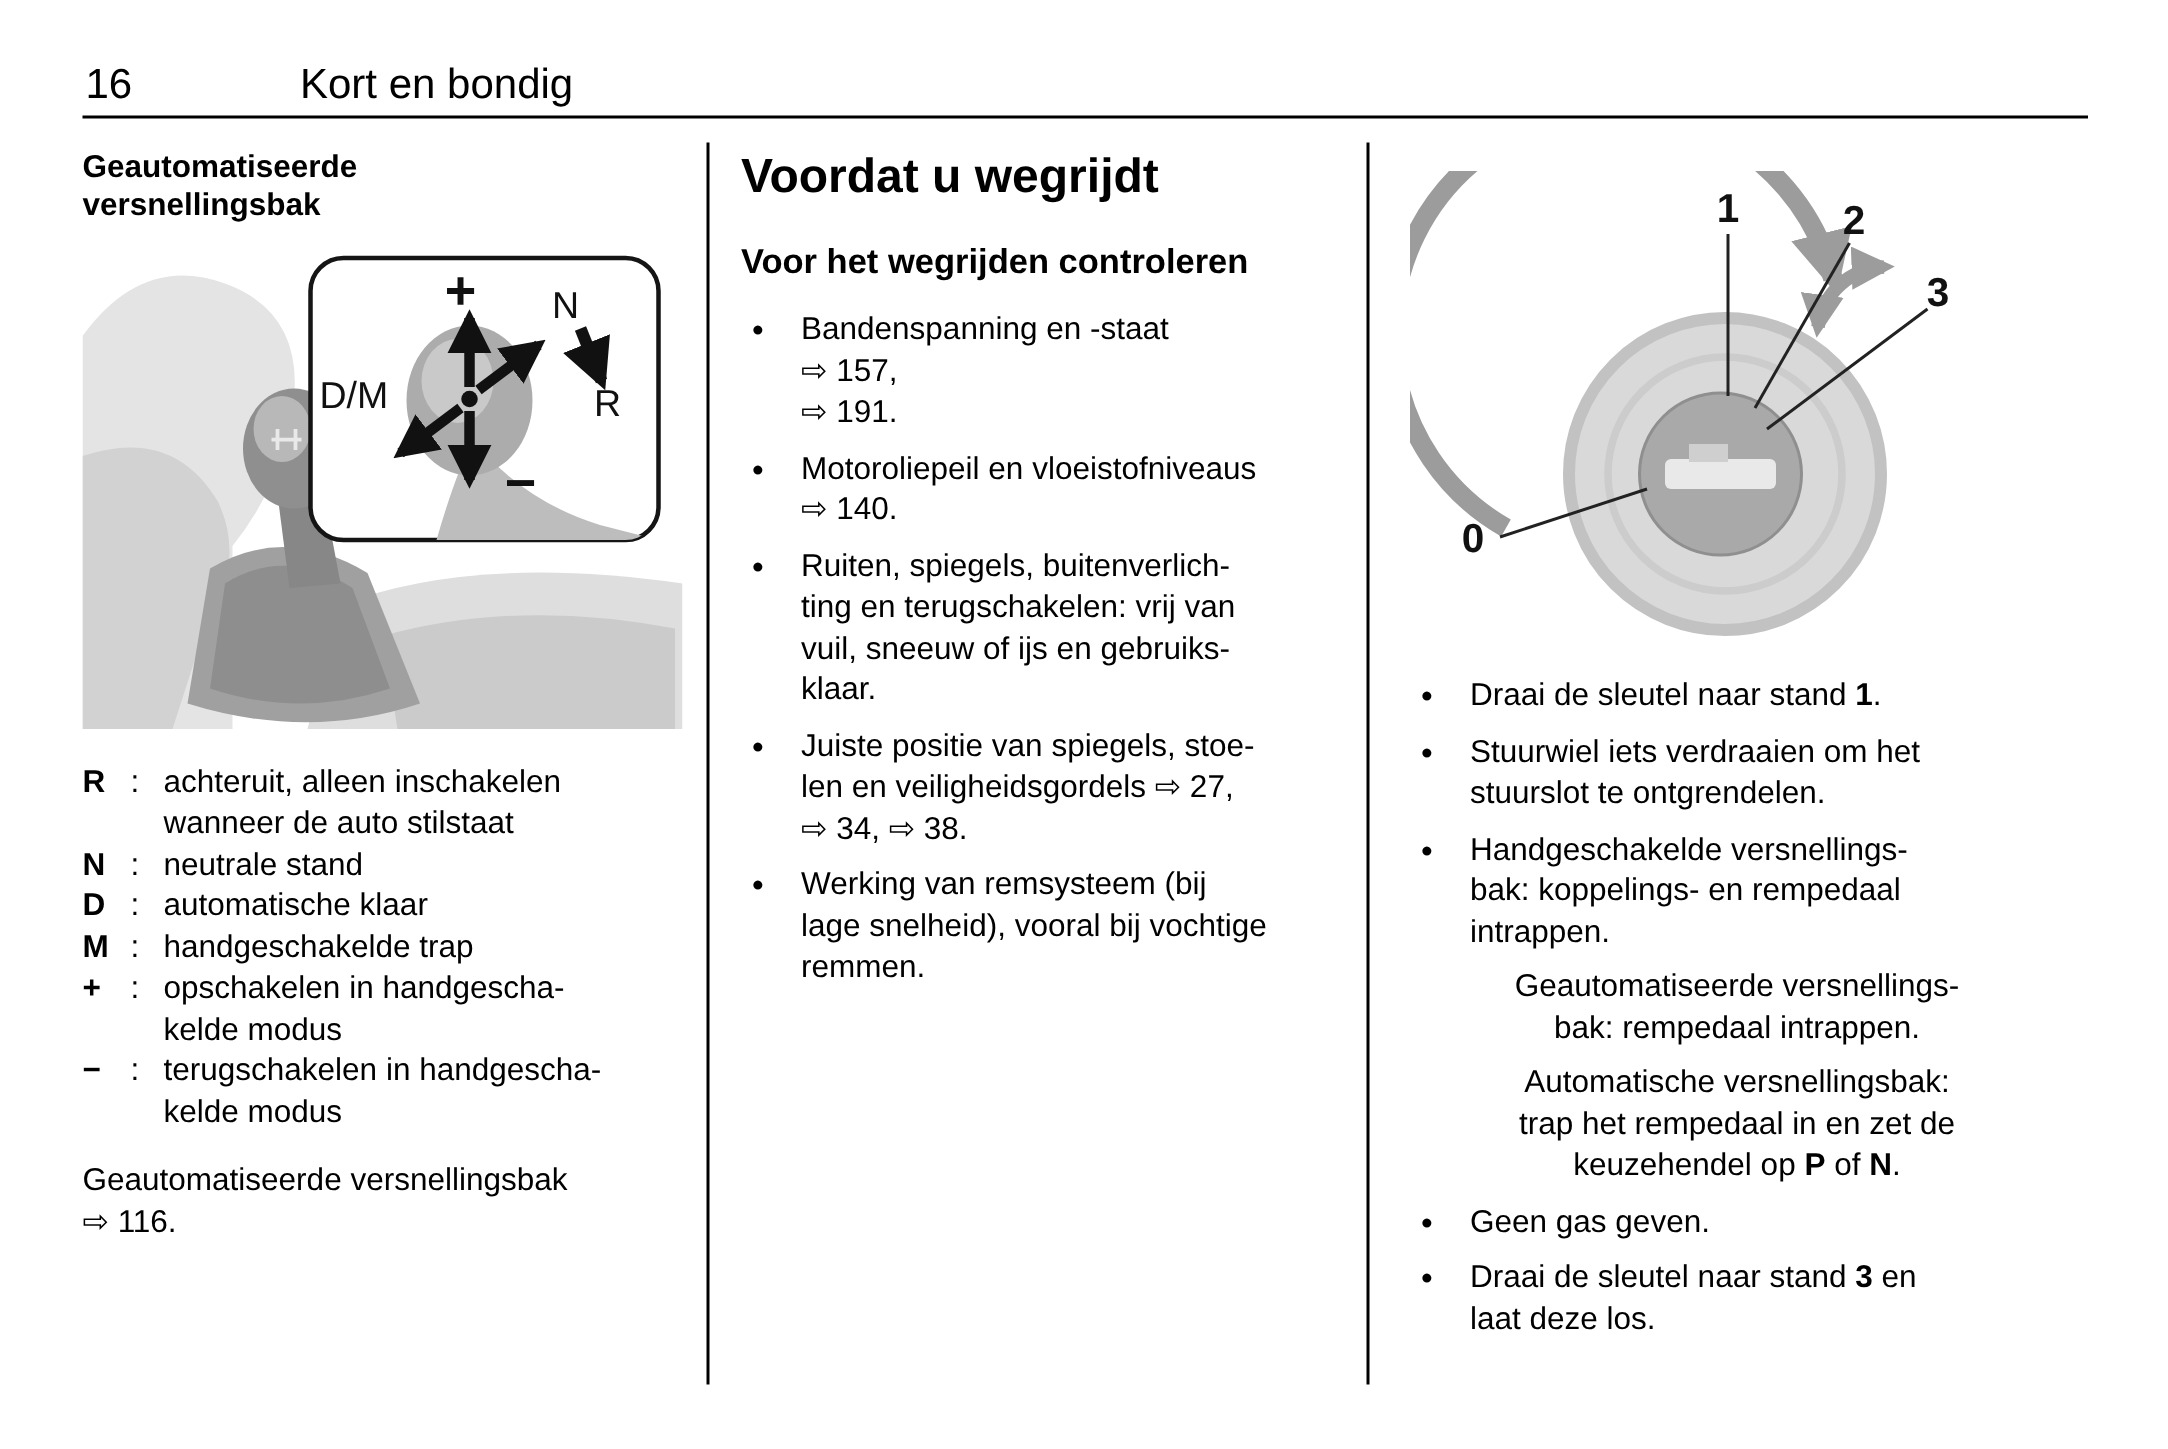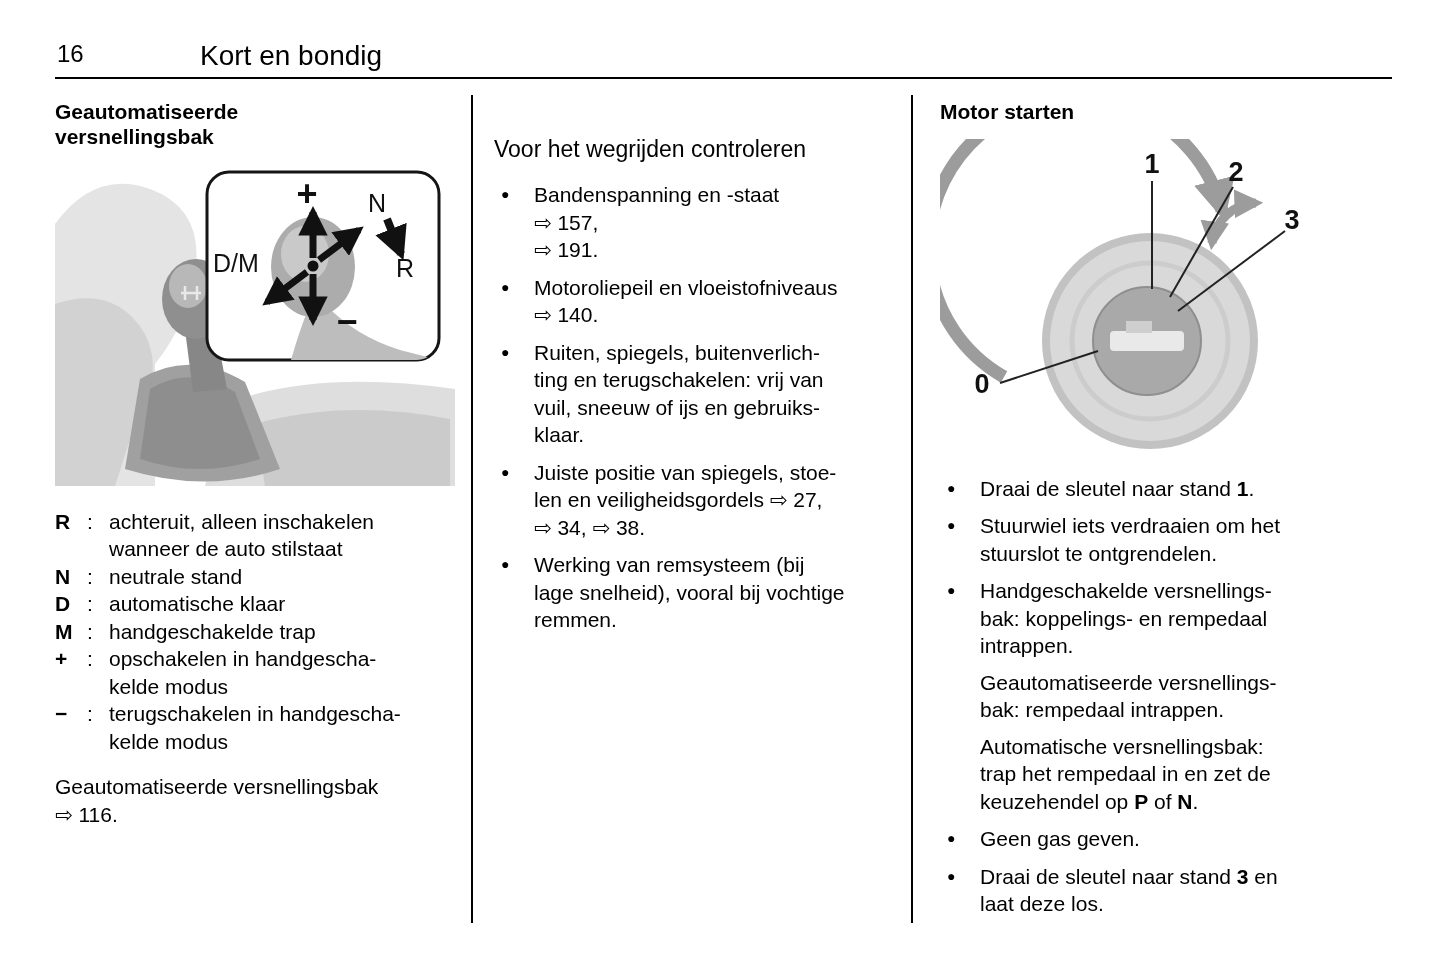--- a/index.html
+++ b/index.html
@@ -4,51 +4,51 @@
 <style>
   html,body { margin:0; padding:0; }
   body {
     width:1445px; height:966px; background:#ffffff; color:#000;
     font-family:"Liberation Sans","DejaVu Sans",sans-serif;
     position:relative; overflow:hidden;
   }
   .pre { white-space:pre-line; }
   .blk { display:block; }
 
-  .pagenum { position:absolute; left:57px;  top:40px; font-size:24px; }
+  .pagenum { position:absolute; left:57px;  top:40px; font-size:28px; }
   .chapter { position:absolute; left:172px; top:40px; font-size:28px;margin-left:28px; }
   .rule    { position:absolute; left:55px;  top:77px; width:1337px; height:2px; background:#000; }
 
   .vsep  { position:absolute; top:95px; height:828px; width:2px; background:#000; }
   .vsep1 { left:471px; }
   .vsep2 { left:911px; }
 
   .col  { position:absolute; top:100px; }
   .col1 { left:55px;  width:405px; }
   .col2 { left:494px; width:404px; }
   .col3 { left:940px; width:396px; }
 
   h1,h2,h3,p,ul { margin:0; padding:0; }
   .colhead { font-size:21px; font-weight:bold; line-height:1.18; }
   .bighead { font-size:32px; font-weight:bold; line-height:1.1; }
-  .subhead { font-size:23px; font-weight:normal; margin-top:36px; }
+  .subhead { font-size:23px; font-weight:bold; margin-top:26px; }
 
   .figure { margin-top:14px; line-height:0; }
 
   .legend { margin-top:22px; font-size:21px; line-height:1.31; }
   .lrow   { display:grid; grid-template-columns:32px 22px 1fr; }
   .lterm  { font-weight:bold; }
 
   .refline { margin-top:18px; font-size:21px; line-height:1.31; }
 
   .bullets { list-style:none; margin-top:18px; font-size:21px; line-height:1.31; }
   .bullets li { display:flex; margin-bottom:10px; }
   .dot { flex:0 0 40px; width:40px; font-size:14px; padding-top:4px; padding-left:7px; box-sizing:border-box; }
   .txt { flex:1; }
-  .para + .para { margin-top:9px; }
+  .para + .para { margin-top:9px;text-align:center; }
   b { font-weight:bold; }
 
   svg text { font-family:"Liberation Sans","DejaVu Sans",sans-serif; fill:#111; }
   .diag-label { font-size:25px; }
   .diag-sign  { font-size:36px; font-weight:bold; }
   .ign-num    { font-size:27px; font-weight:bold; }
 </style>
 </head>
 <body>
 
@@ -149,20 +149,21 @@
       </div>
     </div>
 
     <p class="refline">
       <span class="blk">Geautomatiseerde versnellingsbak</span>
       <span class="blk">⇨ 116.</span>
     </p>
   </div>
 
   <div class="col col2">
+    <h1 class="bighead">Voordat u wegrijdt</h1>
     <h3 class="subhead">Voor het wegrijden controleren</h3>
 
     <ul class="bullets">
       <li>
         <span class="dot">●</span>
         <span class="txt pre">Bandenspanning en -staat
 ⇨ 157,
 ⇨ 191.</span>
       </li>
       <li>
@@ -186,21 +187,20 @@
       <li>
         <span class="dot">●</span>
         <span class="txt pre">Werking van remsysteem (bij
 lage snelheid), vooral bij vochtige
 remmen.</span>
       </li>
     </ul>
   </div>
 
   <div class="col col3">
-    <h2 class="colhead">Motor starten</h2>
 
     <div class="figure">
       <svg width="390" height="318" viewBox="0 0 390 318">
         <defs>
           <marker id="ahg" viewBox="0 0 10 10" refX="7.5" refY="5" markerWidth="3.2" markerHeight="3.2" orient="auto-start-reverse">
             <path d="M0 0 L10 5 L0 10 z" fill="#9c9c9c"></path>
           </marker>
         </defs>
 
         <g>

